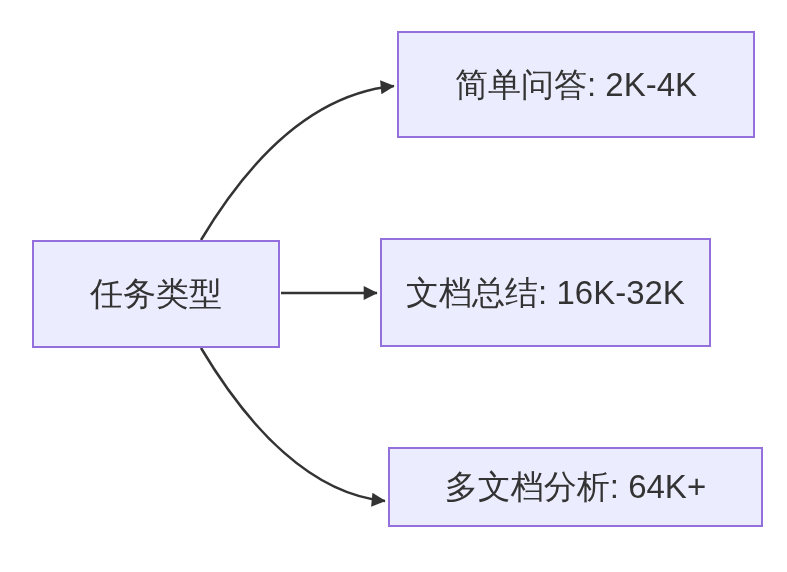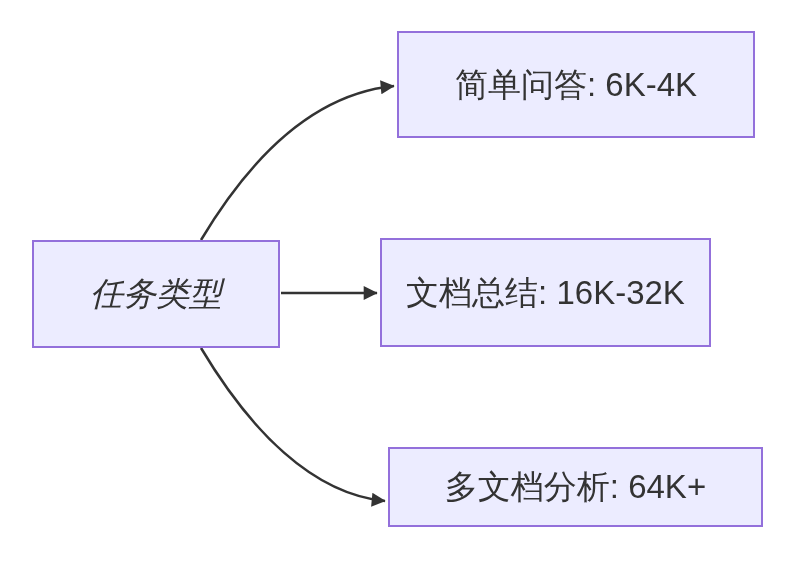--- a/index.html
+++ b/index.html
@@ -34,21 +34,21 @@
     border: 2px solid #9370DB;
     display: flex;
     align-items: center;
     justify-content: center;
     color: #333333;
     font-size: 33px;
     line-height: 1.2;
     white-space: nowrap;
     text-align: center;
   }
-  .node-root    { left: 32px;  top: 240px; width: 248px; height: 108px; font-style: italic; }
+  .node-root    { left: 32px;  top: 240px; width: 248px; height: 108px; }
   .node-branch1 { left: 397px; top: 31px;  width: 358px; height: 107px; }
   .node-branch2 { left: 380px; top: 238px; width: 331px; height: 109px; }
   .node-branch3 { left: 388px; top: 447px; width: 375px; height: 80px; }
 </style>
 </head>
 <body>
 
 <div class="canvas">
 
   <svg class="edges-layer" viewBox="0 0 787 572" xmlns="http://www.w3.org/2000/svg">
@@ -60,21 +60,21 @@
     <path class="edge" d="M 201 240 C 250 158, 312 94, 394 86" marker-end="url(#arrowhead)"></path>
     <path class="edge" d="M 281 293 L 377 293" marker-end="url(#arrowhead)"></path>
     <path class="edge" d="M 201 348 C 250 430, 312 494, 385 501" marker-end="url(#arrowhead)"></path>
   </svg>
 
   <div class="node node-root">
     <span>任务类型</span>
   </div>
 
   <div class="node node-branch1">
-    <span>简单问答: 6K-4K</span>
+    <span>简单问答: 2K-4K</span>
   </div>
 
   <div class="node node-branch2">
     <span>文档总结: 16K-32K</span>
   </div>
 
   <div class="node node-branch3">
     <span>多文档分析: 64K+</span>
   </div>
 

